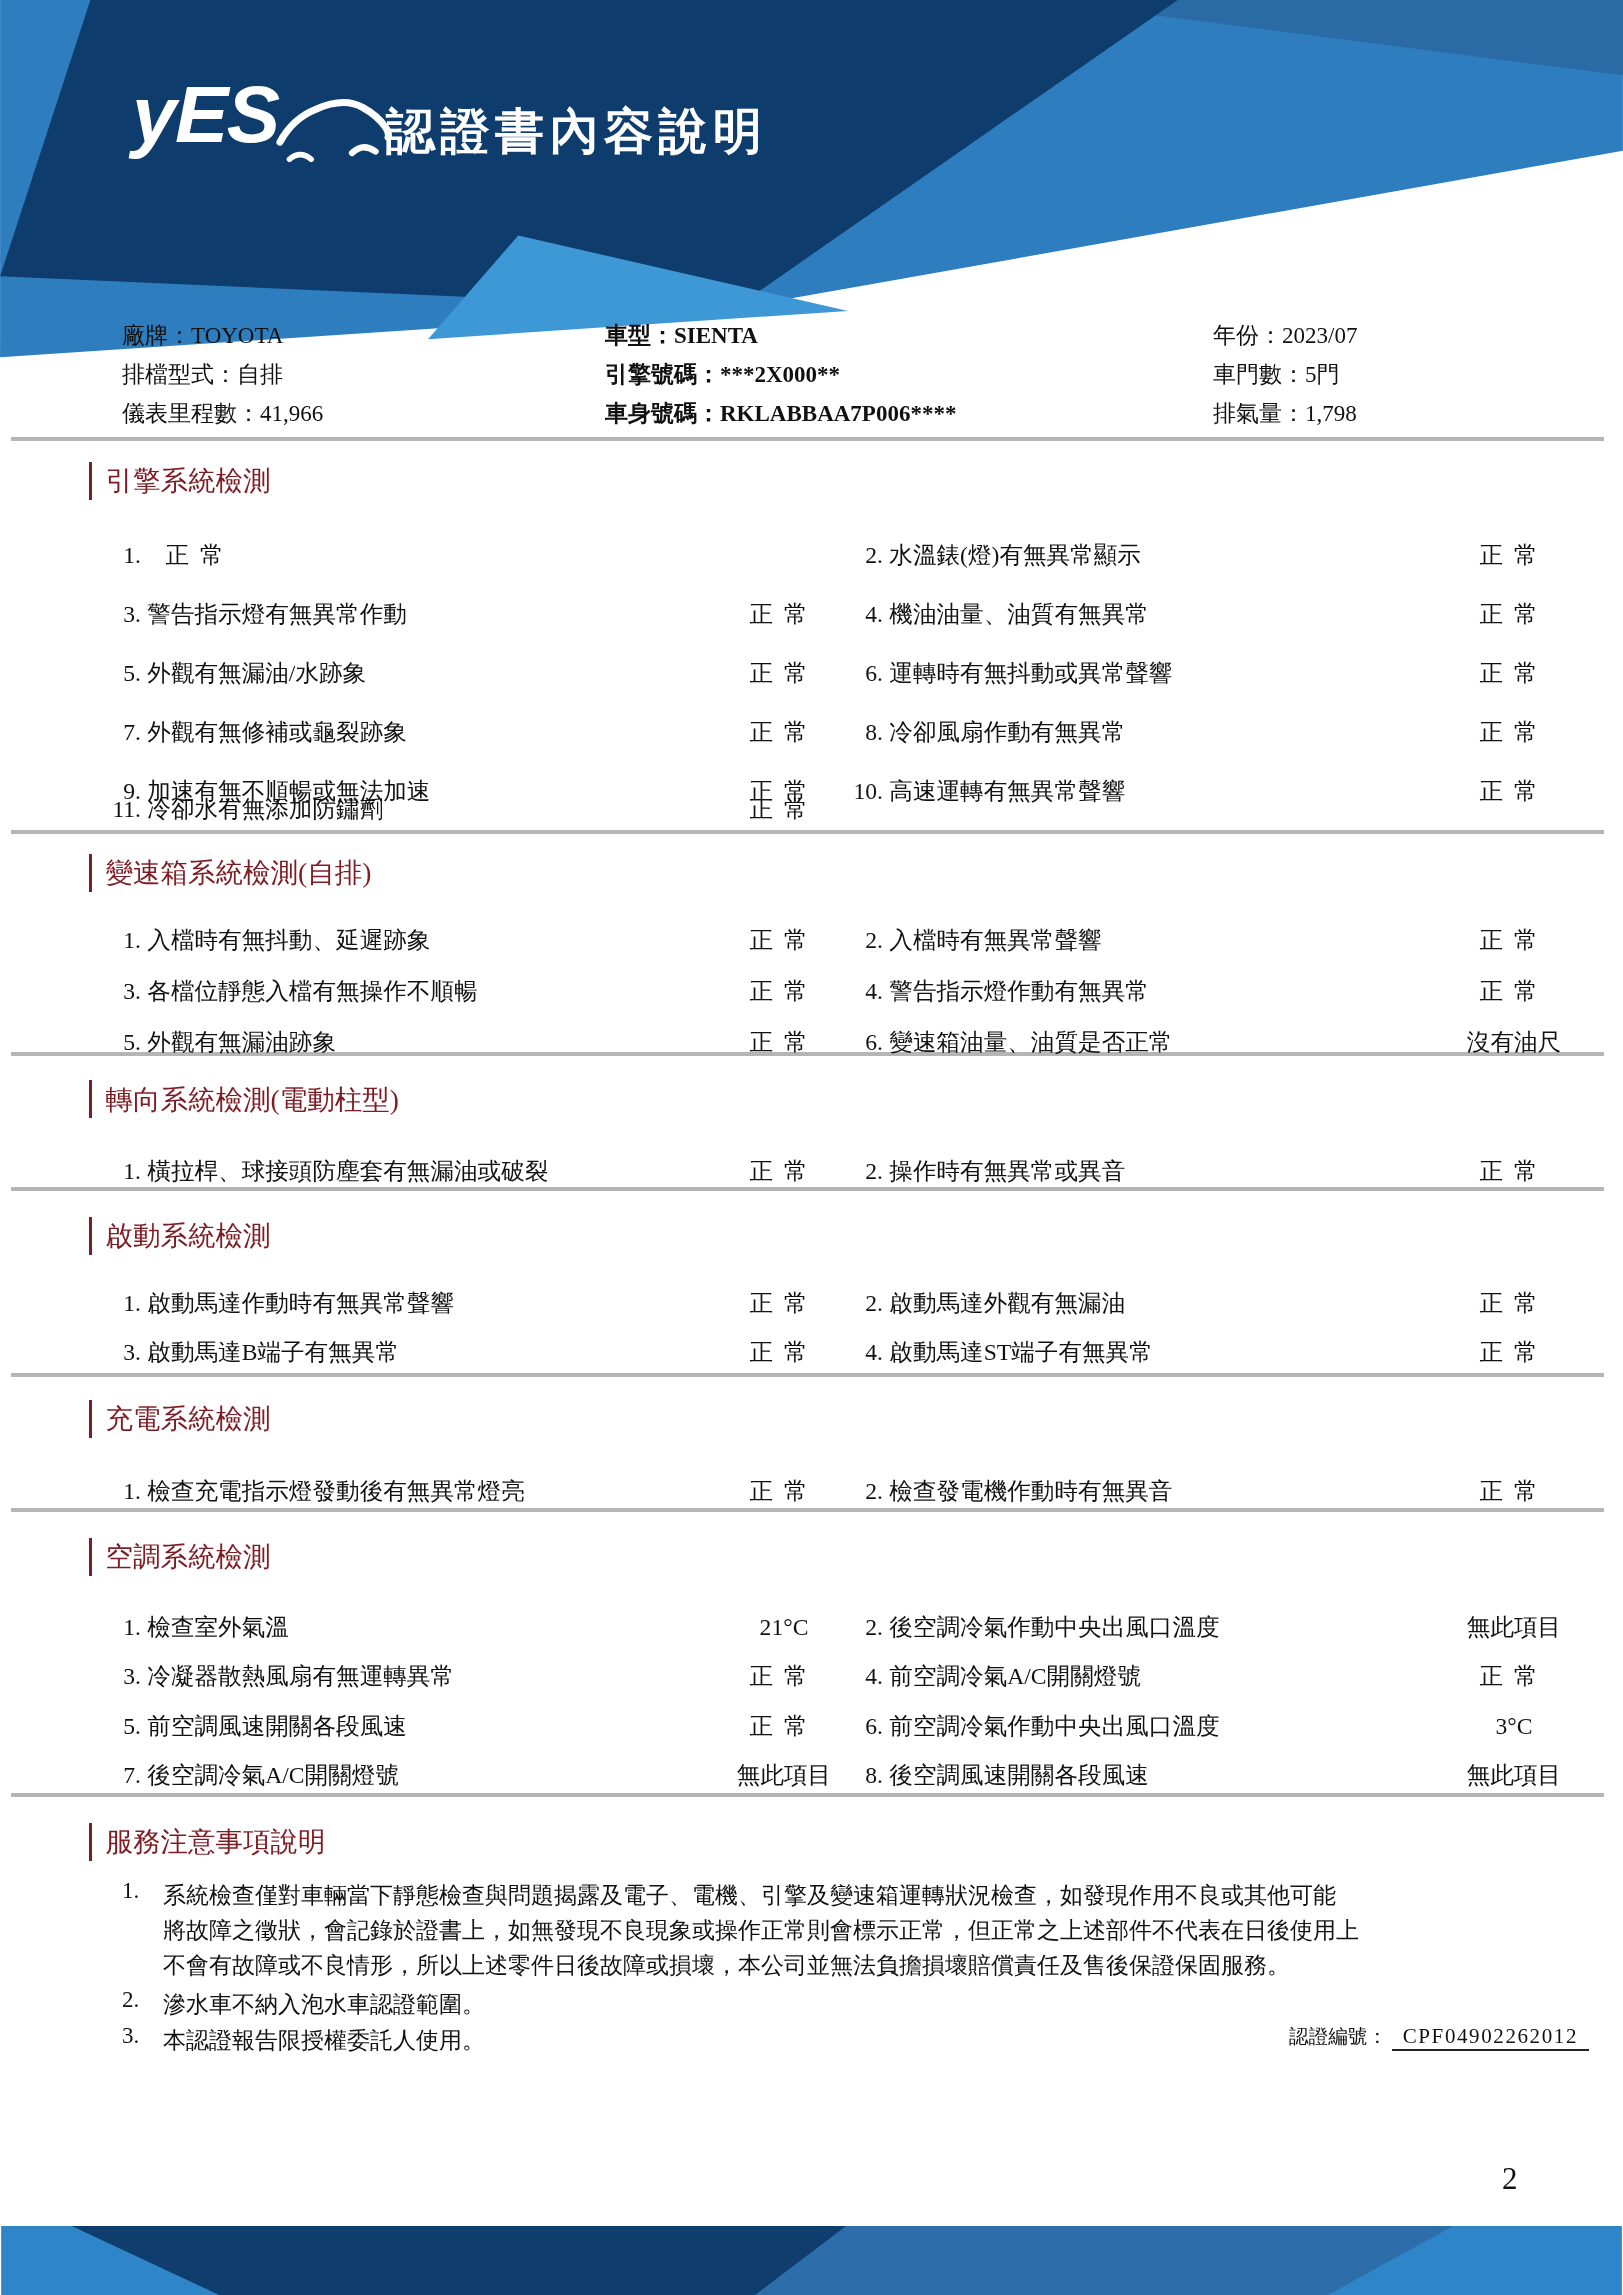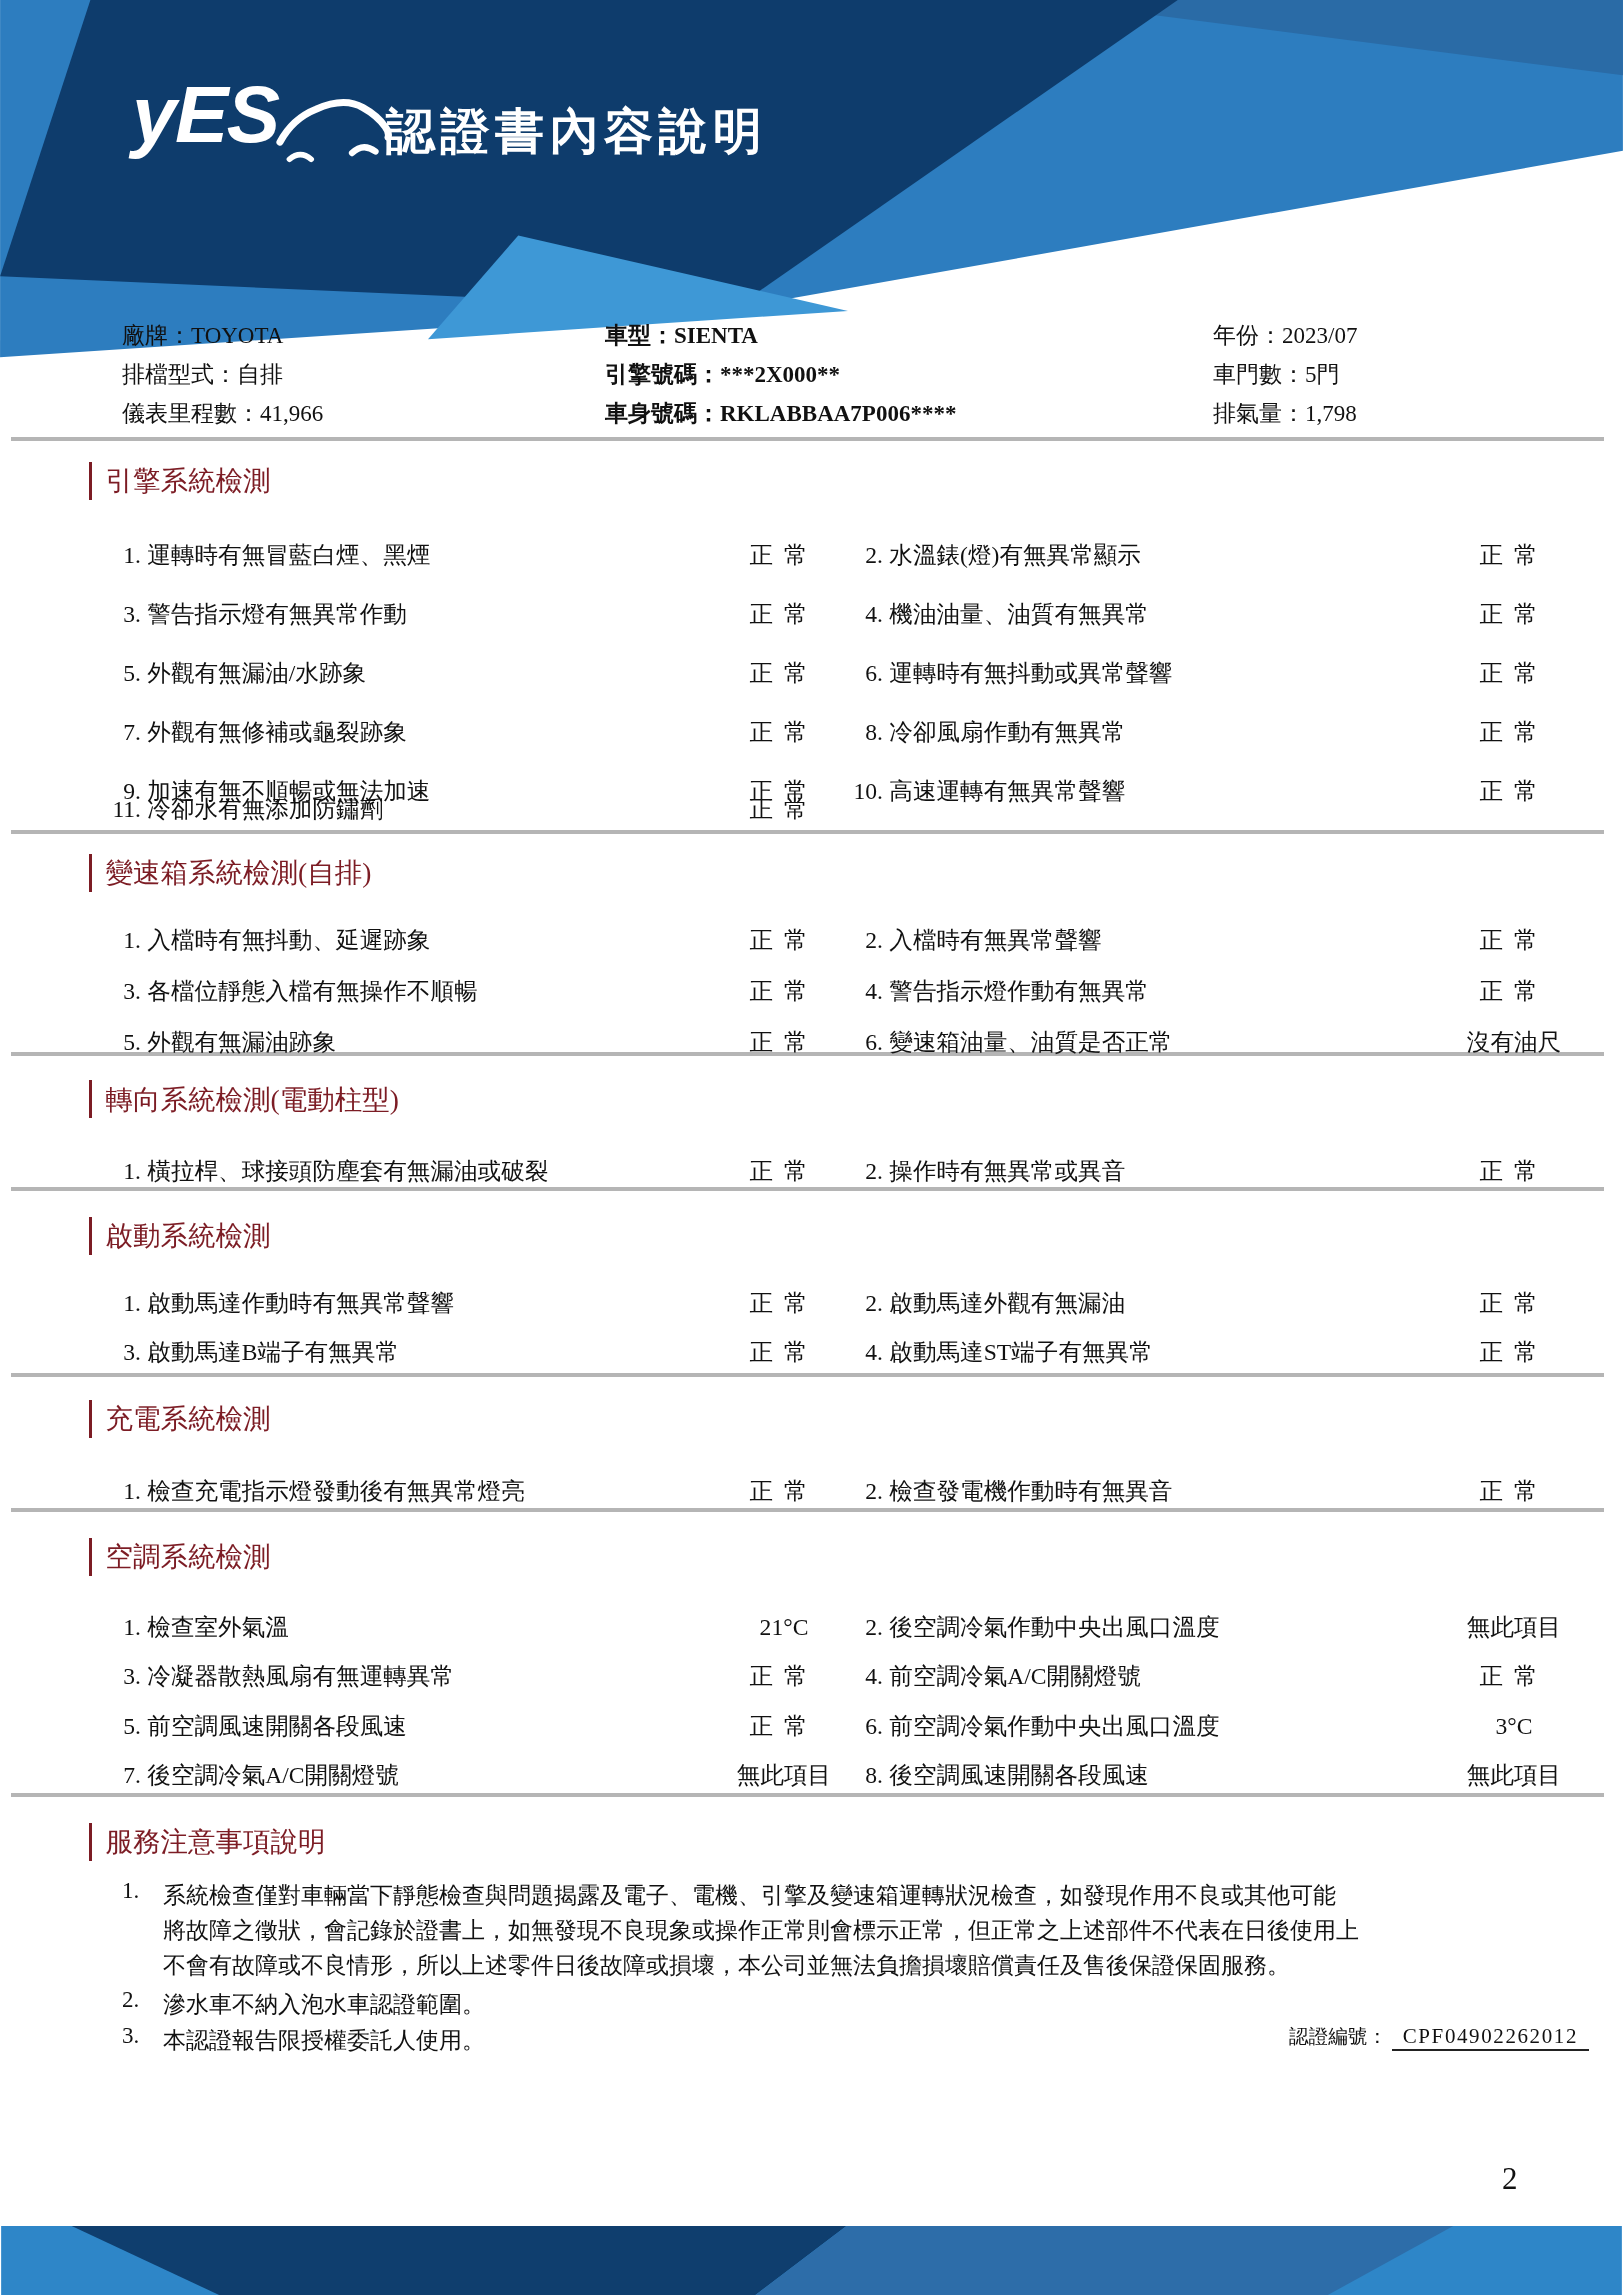--- a/index.html
+++ b/index.html
@@ -118,21 +118,20 @@
     <div class="rule" style="top: 1187px;"></div>
     <div class="rule" style="top: 1373px;"></div>
     <div class="rule" style="top: 1508px;"></div>
     <div class="rule" style="top: 1793px;"></div>
     <div class="sec-title" style="top: 462px;">
       <span class="bar"></span>
       <span>引擎系統檢測</span>
     </div>
     <div class="item col-l" style="top: 538px;">
       <span class="no">1.</span>
-      <span class="lb">運轉時有無冒藍白煙、黑煙</span>
       <span class="rs spread">正常</span>
     </div>
     <div class="item col-r" style="top: 538px;">
       <span class="no">2.</span>
       <span class="lb">水溫錶(燈)有無異常顯示</span>
       <span class="rs spread">正常</span>
     </div>
     <div class="item col-l" style="top: 597px;">
       <span class="no">3.</span>
       <span class="lb">警告指示燈有無異常作動</span>

